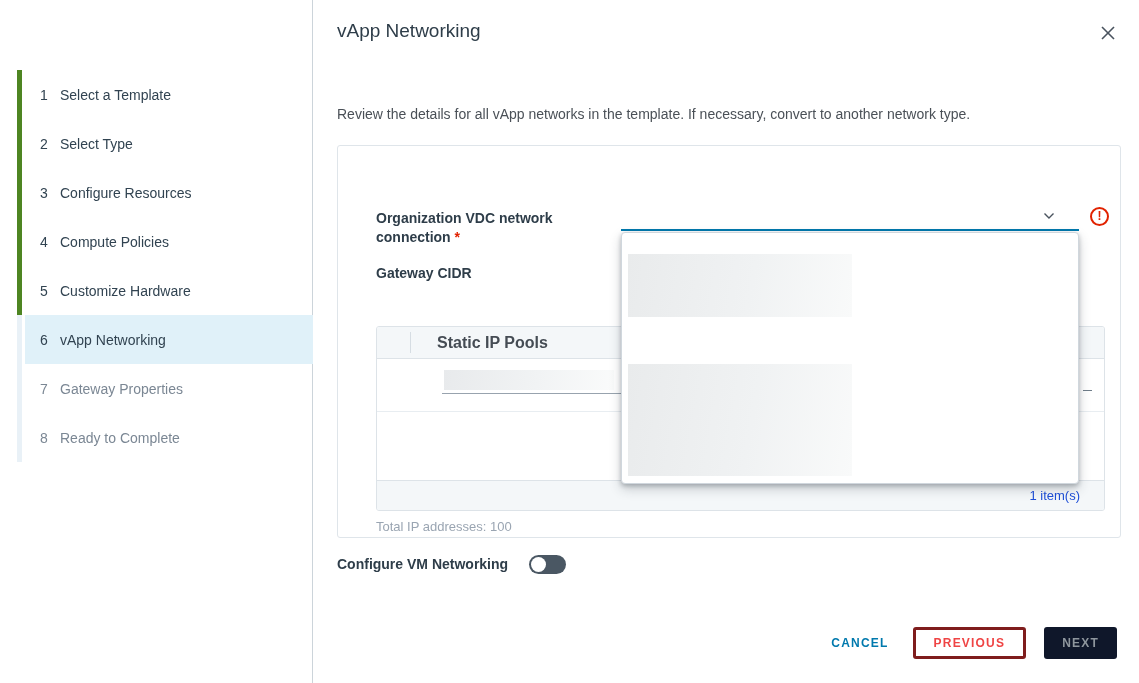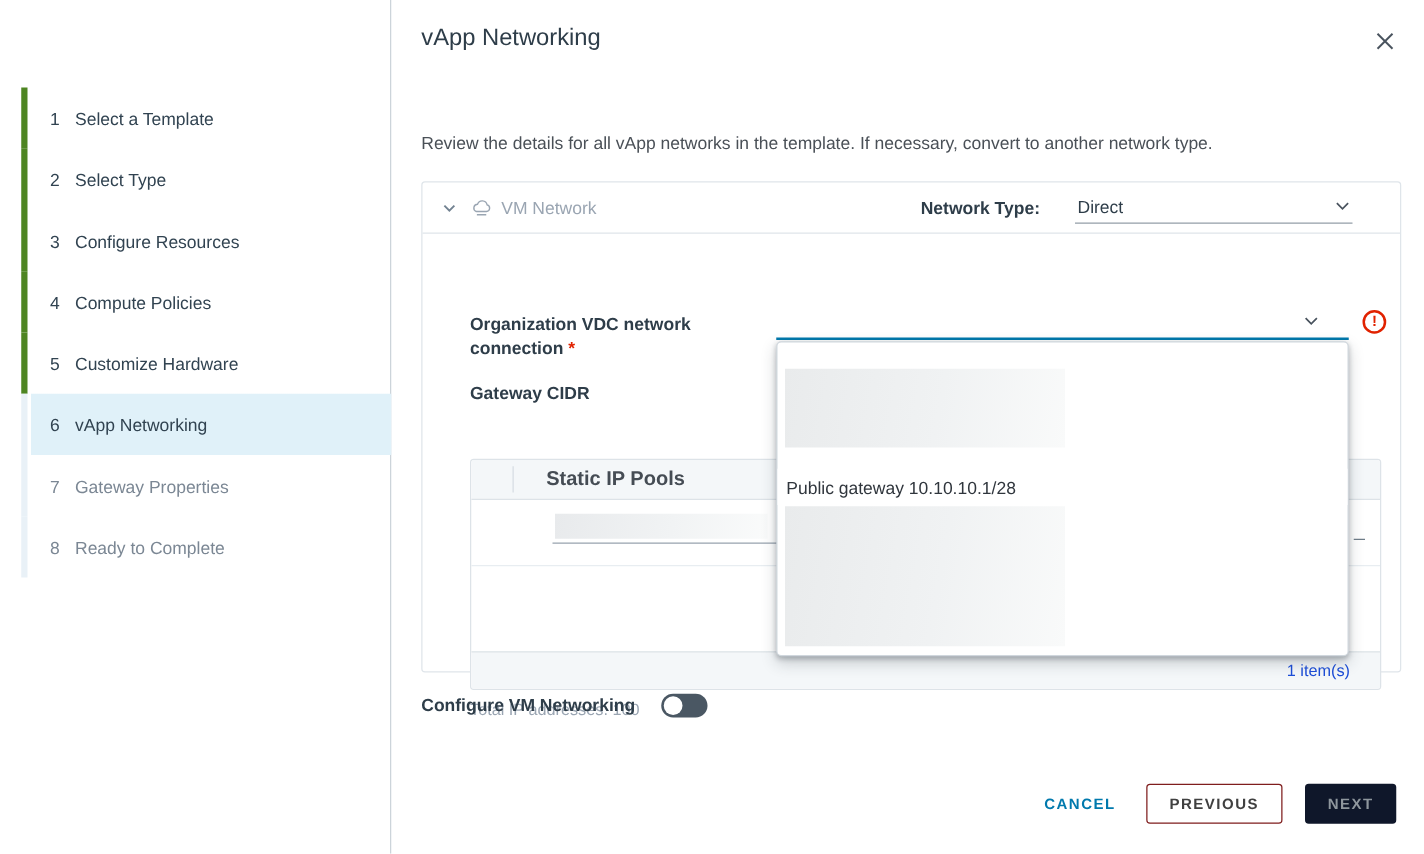--- a/index.html
+++ b/index.html
@@ -98,21 +98,21 @@
     border-radius:10px; background:#4a5763; cursor:pointer; border:none; }
   .toggle .knob { position:absolute; left:2px; top:2px; width:15px; height:15px;
     border-radius:50%; background:#fff; }
 
   
   .btn-row { position:absolute; right:22px; top:627px; display:flex;
     align-items:center; gap:18px; }
   .btn { height:32px; font-size:12px; font-weight:700; letter-spacing:1.2px;
     border-radius:3px; cursor:pointer; font-family:"Liberation Sans",sans-serif; }
   .btn-link { background:none; border:none; color:#0079ad; padding:0 6px; }
-  .btn-outline { background:#fff; border:1px solid #7f1d1d; color:#404040;
+  .btn-outline { background:#fff; border:3px solid #7f1d1d; color:#ef4444;
     padding:0 18px; }
   .btn-disabled { background:#0f172a; border:none; color:#8e969d; padding:0 18px;
     cursor:default; }
 
   svg { display:block; }
 </style>
 </head>
 <body>
 
 <div class="dialog">
@@ -162,42 +162,20 @@
       <svg width="18" height="18" viewBox="0 0 18 18">
         <line x1="3" y1="3" x2="15" y2="15" stroke="#49535e" stroke-width="1.6"></line>
         <line x1="15" y1="3" x2="3" y2="15" stroke="#49535e" stroke-width="1.6"></line>
       </svg>
     </button>
 
     <div class="desc">Review the details for all vApp networks in the template. If necessary, convert to another network type.</div>
 
     <div class="card">
 
-      <div class="card-header">
-        <span class="collapse-chevron">
-          <svg width="13" height="13" viewBox="0 0 13 13">
-            <polyline points="2.5,4.5 6.5,8.5 10.5,4.5" fill="none" stroke="#728291" stroke-width="1.5"></polyline>
-          </svg>
-        </span>
-        <span class="cloud-icon">
-          <svg width="19" height="15" viewBox="0 0 19 15">
-            <path d="M5 10.2 h8.2 a2.7 2.7 0 0 0 .5-5.3 A4 4 0 0 0 6 4.4 a3 3 0 0 0-1 5.8 z" fill="none" stroke="#9aa5b2" stroke-width="1.1"></path>
-            <line x1="5.5" y1="12.8" x2="13" y2="12.8" stroke="#9aa5b2" stroke-width="1.1"></line>
-          </svg>
-        </span>
-        <span class="network-name">VM Network</span>
-
-        <span class="nt-label">Network Type:</span>
-        <div class="nt-select">
-          <span class="val">Direct</span>
-          <svg width="12" height="8" viewBox="0 0 12 8">
-            <polyline points="1.5,1.5 6,6 10.5,1.5" fill="none" stroke="#49535e" stroke-width="1.4"></polyline>
-          </svg>
-        </div>
-      </div>
 
       <div class="card-body">
 
         <div class="fld-label" style="top:63px; width:205px;">
           <span>Organization VDC network connection</span>
           <span class="req">*</span>
         </div>
 
         <div class="fld-label" style="top:112px;margin-top:6px;">Gateway CIDR</div>
 
@@ -225,21 +203,20 @@
           <div class="grid-row2"></div>
           <div class="grid-foot">
             <span>1 item(s)</span>
           </div>
         </div>
 
         <div class="total-ip">Total IP addresses: 100</div>
 
         <div class="dropdown">
           <div class="dd-blur one"></div>
-          <div class="dd-option">Public gateway 10.10.10.1/28</div>
           <div class="dd-blur two"></div>
         </div>
 
       </div>
     </div>
 
     <div class="toggle-label">Configure VM Networking</div>
     <button class="toggle" aria-checked="false">
       <span class="knob"></span>
     </button>

